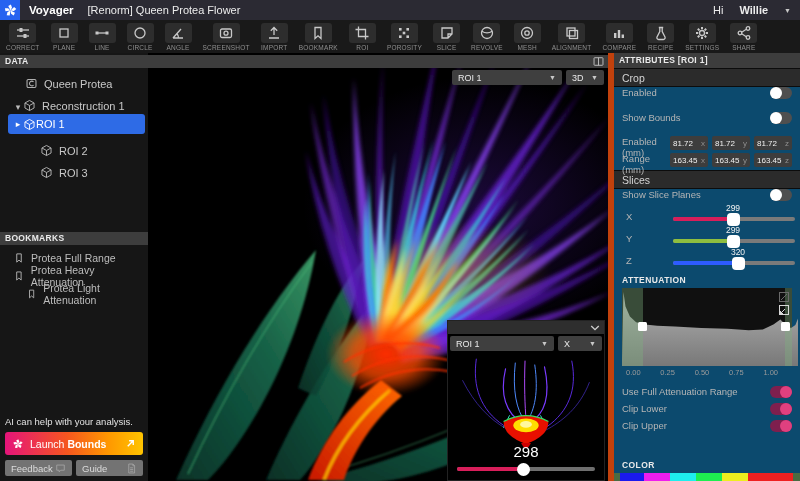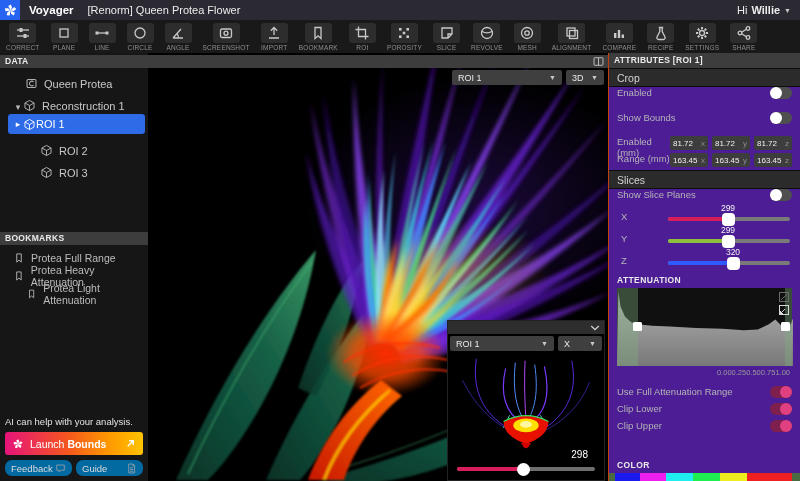--- a/index.html
+++ b/index.html
@@ -3,21 +3,21 @@
 <meta charset="utf-8">
 <style>
   html,body{margin:0;padding:0}
   body{width:800px;height:481px;overflow:hidden;background:#000;font-family:"Liberation Sans",sans-serif;position:relative}
   svg{display:block}
   
   .topbar{position:absolute;top:0;left:0;right:0;height:20px;background:#2b2a33;display:flex;align-items:center;z-index:9}
   .logo{width:20px;height:20px;background:#2663f0;display:flex;align-items:center;justify-content:center;flex:none}
   .app-name{font-size:11.5px;font-weight:bold;color:#fff;margin-left:9px}
   .doc-title{font-size:11px;color:#ececec;margin-left:14px}
-  .greeting{margin-left:auto;font-size:11px;color:#ececec;display:flex;align-items:center;gap:4px;margin-right:9px}
+  .greeting{margin-left:auto;font-size:11px;color:#ececec;display:flex;align-items:center;gap:16px;margin-right:9px}
   .greeting b{font-weight:bold}
   .chev-dn{font-size:7px;color:#c8c8c8}
   
   .toolbar{position:absolute;top:20px;left:0;right:0;height:33px;background:#191919;display:flex;align-items:flex-start;padding:3px 6px 0 6px;gap:11px;box-sizing:border-box;z-index:8}
   .tb{display:flex;flex-direction:column;align-items:center;gap:1px;cursor:default}
   .tb-btn{width:27px;height:20px;background:#2d2d2d;border-radius:3px;display:flex;align-items:center;justify-content:center}
   .tb-btn svg{stroke:#c9c9c9;fill:none;stroke-width:1.3}
   .tb-label{font-size:6.5px;color:#8f8f8f;letter-spacing:.2px;white-space:nowrap}
   
   .main{position:absolute;top:53px;left:0;right:0;bottom:0;display:flex}
@@ -30,43 +30,43 @@
   .tree-chev{color:#bbb;font-size:9px;width:10px;text-align:center;flex:none}
   .sel-row{position:absolute;left:8px;right:3px;height:20px;background:#2e6be6;border-radius:3px;display:flex;align-items:center;color:#fff;font-size:11px}
   .bmrow{position:absolute;left:0;right:0;height:18px;display:flex;align-items:center;color:#bdbdbd;font-size:10.5px}
   .side-bottom{position:absolute;left:5px;right:5px;bottom:5px}
   .ai-text{font-size:9.5px;color:#e2e2e2;margin-bottom:5px}
   .atlas-btn{height:23px;border-radius:3px;background:linear-gradient(90deg,#e5147a 0%,#f5561f 45%,#ff9800 75%,#ffc400 100%);display:flex;align-items:center;padding:0 7px;gap:6px;cursor:pointer}
   .atlas-btn .at-lbl{font-size:10.5px;color:#fff}
   .atlas-btn .at-lbl b{font-weight:bold}
   .atlas-btn .spacer{flex:1}
   .mini-row{display:flex;gap:4px;margin-top:5px}
-  .mini-btn{flex:1;height:16px;background:#0369a1;border-radius:7px;display:flex;align-items:center;padding:0 6px;font-size:9.5px;color:#dcdcdc;justify-content:space-between;cursor:pointer}
+  .mini-btn{flex:1;height:16px;background:#737373;border-radius:2px;display:flex;align-items:center;padding:0 6px;font-size:9.5px;color:#dcdcdc;justify-content:space-between;cursor:pointer}
   .mini-btn svg{stroke:#aaa;fill:none;stroke-width:1.1}
   
   .viewport{width:460px;flex:none;position:relative;background:#000;overflow:hidden}
   .vp-strip{position:absolute;top:2px;left:0;right:0;height:13px;background:#3d3d3d;z-index:3}
   .vp-split{position:absolute;right:4px;top:1px}
   .dropdown{background:#3f3f3f;height:15px;border-radius:2px;display:flex;align-items:center;justify-content:space-between;padding:0 6px;font-size:9px;color:#eaeaea;box-sizing:border-box;cursor:pointer}
   .vp-dd-roi{position:absolute;top:17px;right:46px;width:110px;z-index:4}
   .vp-dd-mode{position:absolute;top:17px;right:4px;width:38px;z-index:4}
   #flower-svg{position:absolute;top:13px;left:0;width:460px;height:415px}
   
   .inset{position:absolute;left:299px;top:267px;width:158px;height:161px;background:#000;border:1px solid #222;box-sizing:border-box;z-index:5}
   .inset-top{height:13px;background:#2e2e2e;display:flex;align-items:center;justify-content:flex-end;padding-right:4px}
   .inset-dd-row{display:flex;gap:4px;margin:2px 2px 0 2px}
   .inset-dd-roi{flex:1}
   .inset-dd-axis{width:44px}
   .inset-slice{width:154px;height:100px;margin:1px 1px 0 1px}
   .inset-slider{position:absolute;left:9px;right:9px;bottom:9px;height:4px;border-radius:2px;background:#6f6f6f}
   .inset-slider .fill{position:absolute;left:0;top:0;bottom:0;border-radius:2px;background:#d81e5a;width:48%}
   .inset-slider .knob{position:absolute;left:calc(48% - 6px);top:-4.5px;width:13px;height:13px;border-radius:50%;background:#fff}
-  .inset-val{position:absolute;left:0;right:16px;bottom:20px;text-align:right;font-size:10px;color:#fff}
+  .inset-val{position:absolute;left:0;right:0;bottom:20px;text-align:center;font-size:15px;color:#fff}
   
-  .rightpanel{flex:1;position:relative;background:#4c1d95;border-left:1px solid #c2410c;overflow:hidden}
+  .rightpanel{flex:1;position:relative;background:#0c4a6e;border-left:6px solid #c2410c;overflow:hidden}
   .rp-head{height:15px;background:#3d3d3d;color:#eaeaea;font-size:8.5px;font-weight:bold;line-height:15px;padding-left:5px;letter-spacing:.3px}
   .rp-section{height:19px;background:#2b2b2b;border-top:1px solid #0c0c0c;border-bottom:1px solid #0c0c0c;color:#d4d4d4;font-size:10.5px;line-height:19px;padding-left:8px;box-sizing:border-box}
   .rp-row{display:flex;align-items:flex-start;justify-content:space-between;padding:0 8px;color:#b5b5b5;font-size:9.5px}
   .h25{height:25px}.h24{height:24px}.h17{height:17px}.h16{height:16px}
   .fields{display:flex;gap:4px}
   .field{width:38px;height:14px;background:#3d3d3d;border-radius:2px;display:flex;align-items:center;justify-content:space-between;padding:0 3px;box-sizing:border-box}
   .field .v{font-size:8px;color:#f0f0f0}
   .field .a{font-size:8px;color:#8f8f8f}
   .toggle{width:22px;height:12px;border-radius:6px;background:#4f4f4f;position:relative;flex:none;cursor:pointer}
   .toggle .knob{position:absolute;width:12px;height:12px;border-radius:50%;background:#fff;left:0;top:0}
@@ -78,21 +78,21 @@
   .sl-fill{position:absolute;left:0;top:0;bottom:0;border-radius:2px}
   .sl-knob{position:absolute;top:-4.5px;width:13px;height:13px;border-radius:4px;background:#fff}
   .sl-val{position:absolute;top:-2px;width:26px;text-align:center;font-size:8.5px;color:#f2f2f2}
   .atten-lbl{height:13px;padding:4px 0 0 8px;font-size:8.5px;font-weight:bold;color:#eaeaea;letter-spacing:.4px}
   .hist{position:relative;height:78px;margin:0 8px;background:#101010}
   .hist-green{position:absolute;top:0;bottom:0;background:rgba(125,175,125,.38)}
   .hg-l{left:0;width:21px}.hg-r{right:0;width:7px}
   .hist-handle{position:absolute;width:9px;height:9px;background:#fff;border-radius:1.5px;top:34px;cursor:ew-resize}
   .hh-l{left:16px}.hh-r{right:2px}
   .hist-ic{position:absolute;right:3px}
-  .ticks{display:flex;justify-content:flex-end;padding:2px 10px 0 12px;font-size:7.5px;color:#9a9a9a;height:12px;box-sizing:border-box}
+  .ticks{display:flex;justify-content:space-between;padding:2px 22px 0 12px;font-size:7.5px;color:#9a9a9a;height:12px;box-sizing:border-box}
   .rp-toggles{margin-top:8px}
   .color-block{position:absolute;left:0;right:0;bottom:0}
   .color-lbl{font-size:8.5px;font-weight:bold;color:#eaeaea;padding:0 0 3px 8px;letter-spacing:.4px}
   #colorbar{height:8px;width:100%}
 </style>
 </head>
 <body>
 
 <header class="topbar">
   <div class="logo">

